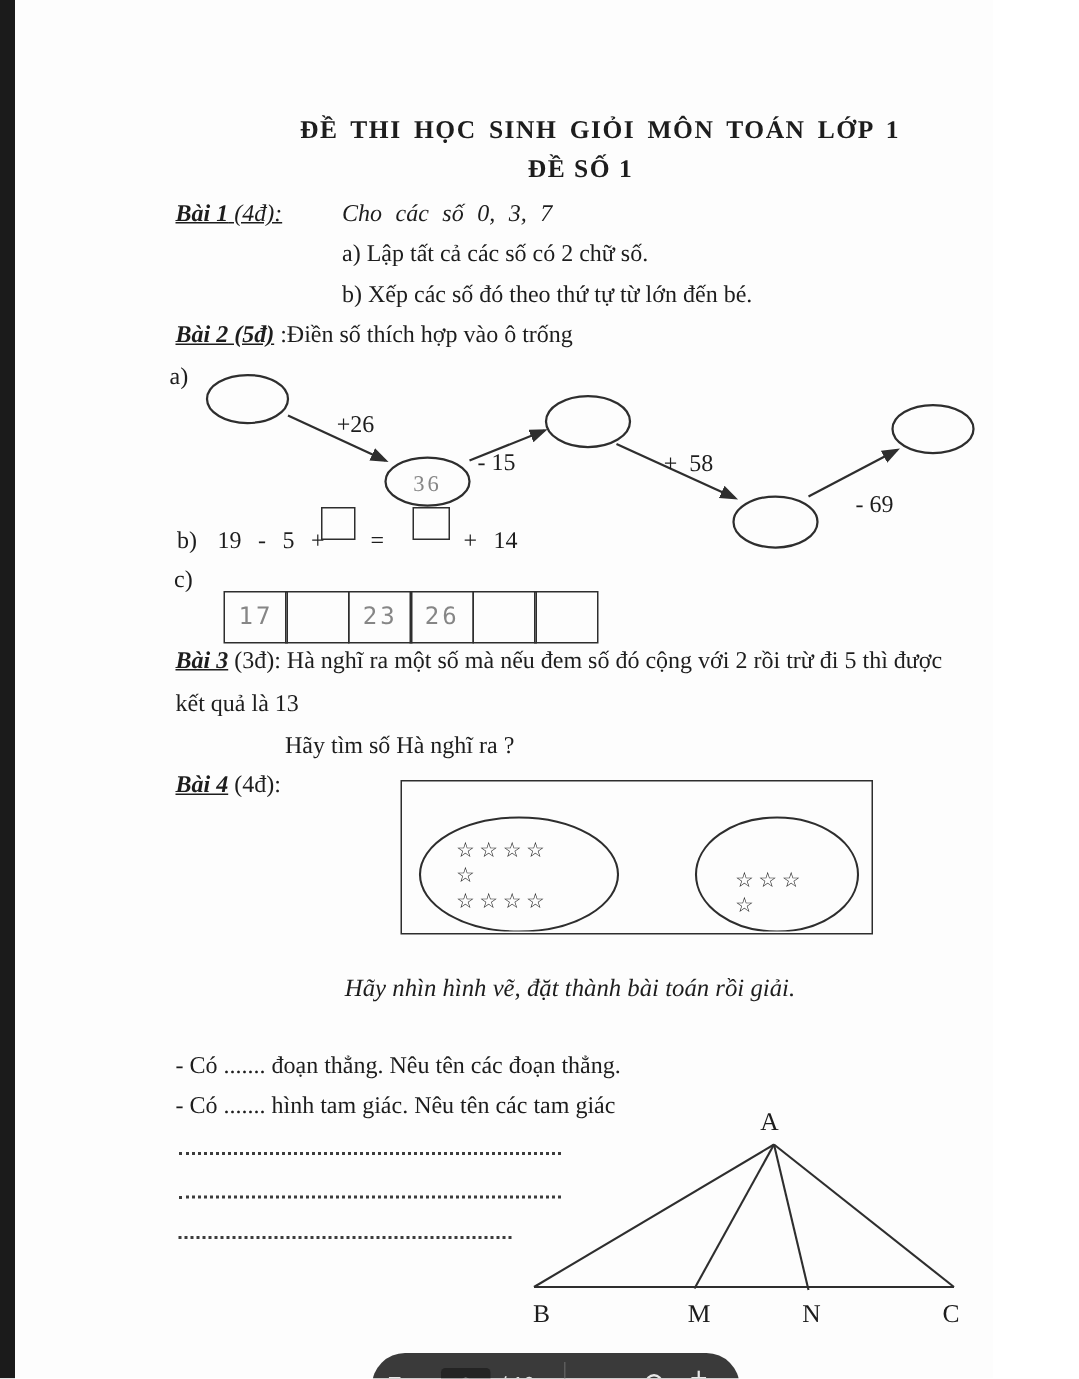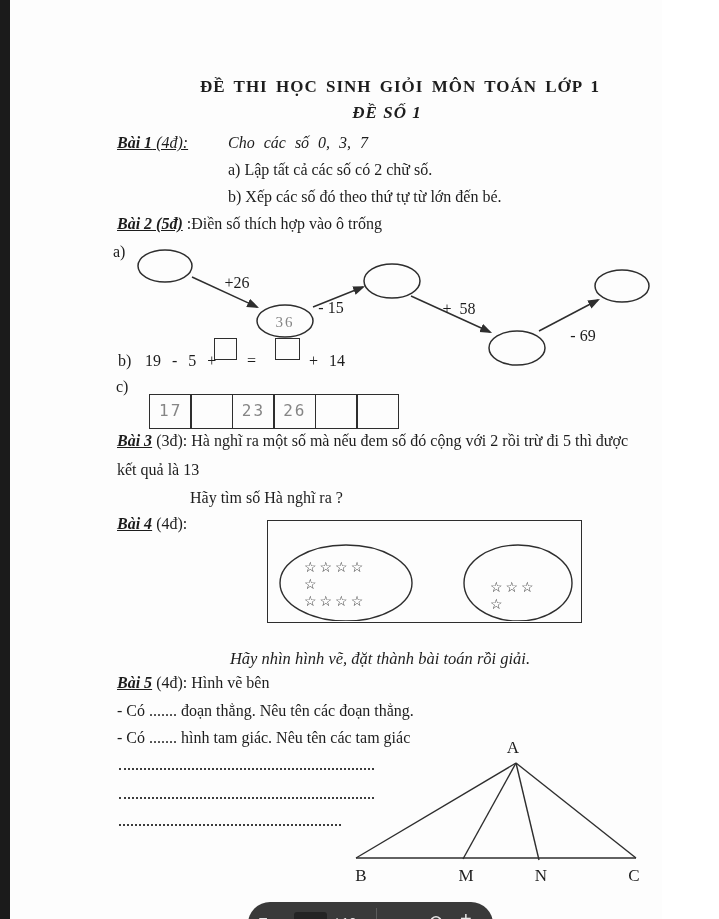--- a/index.html
+++ b/index.html
@@ -5,21 +5,21 @@
   html,body{margin:0;padding:0;background:#ffffff;}
   .screen{
     position:relative;width:662px;height:919px;overflow:hidden;
     background:#fdfdfd;color:#1d1d1d;
     font-family:"Liberation Serif","DejaVu Serif",serif;
     font-size:16px;
   }
   .abs{position:absolute;}
   .edge-bar{left:0;top:0;width:10px;height:919px;background:#1b1b1b;}
   .doc-title{left:60px;top:77px;width:680px;text-align:center;font-weight:bold;font-size:17px;letter-spacing:1px;word-spacing:3px;}
-  .doc-subtitle{left:87px;top:103px;width:600px;text-align:center;font-weight:bold;font-size:17px;letter-spacing:1px;font-style:italic;}
+  .doc-subtitle{left:87px;top:103px;width:600px;text-align:center;font-weight:bold;font-size:17px;letter-spacing:1px;}
   .bh{font-weight:bold;font-style:italic;text-decoration:underline;}
   .bh-pts-u{font-style:italic;text-decoration:underline;}
   .line{white-space:nowrap;}
   .gray-mono{font-family:"DejaVu Sans Mono",monospace;color:#868686;}
   
   .eq-wrap{left:118px;top:338px;width:280px;height:36px;}
   .eq-wrap span{position:absolute;white-space:nowrap;}
   .ans-box{position:absolute;width:21px;height:20px;border:1.6px solid #2e2e2e;background:transparent;}
   .eq-t{word-spacing:7px;}
   
@@ -128,23 +128,20 @@
       </g>
     </svg>
     <div class="star-row" style="left:36px;top:38px;">☆☆☆☆</div>
     <div class="star-row" style="left:36px;top:55px;">☆</div>
     <div class="star-row" style="left:36px;top:72px;">☆☆☆☆</div>
     <div class="star-row" style="left:222px;top:58px;">☆☆☆</div>
     <div class="star-row" style="left:222px;top:75px;">☆</div>
   </div>
   <div class="abs caption">Hãy nhìn hình vẽ, đặt thành bài toán rồi giải.</div>
 
-  <div class="abs line" style="left:117px;top:674px;">
-    <span class="bh">Bài 5</span><span> (4đ): </span><span>Hình vẽ bên</span>
-  </div>
   <div class="abs line" style="left:117px;top:729px;">- Có ....... hình tam giác. Nêu tên các tam giác</div>
   <div class="abs line" style="left:117px;top:702px;">- Có ....... đoạn thẳng. Nêu tên các đoạn thẳng.</div>
   <div class="abs dotline" style="left:119px;top:758px;width:255px;"></div>
   <div class="abs dotline" style="left:119px;top:787px;width:255px;"></div>
   <div class="abs dotline" style="left:119px;top:814px;width:222px;"></div>
 
   <svg class="abs" style="left:345px;top:725px;" width="310" height="165">
     <g stroke="#2e2e2e" stroke-width="1.4" fill="none">
       <line x1="11" y1="133" x2="291" y2="133"></line>
       <line x1="171" y1="38" x2="11" y2="133"></line>

